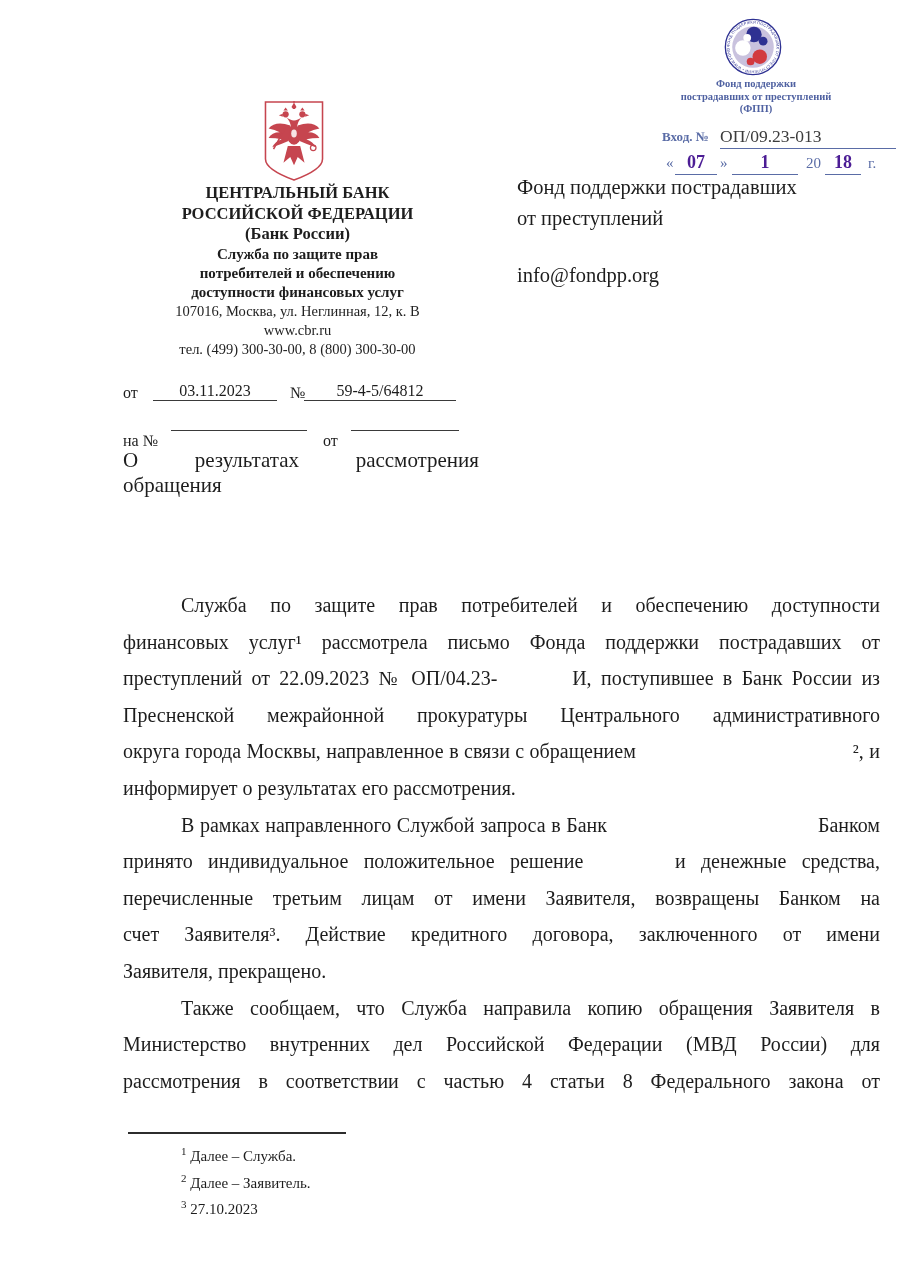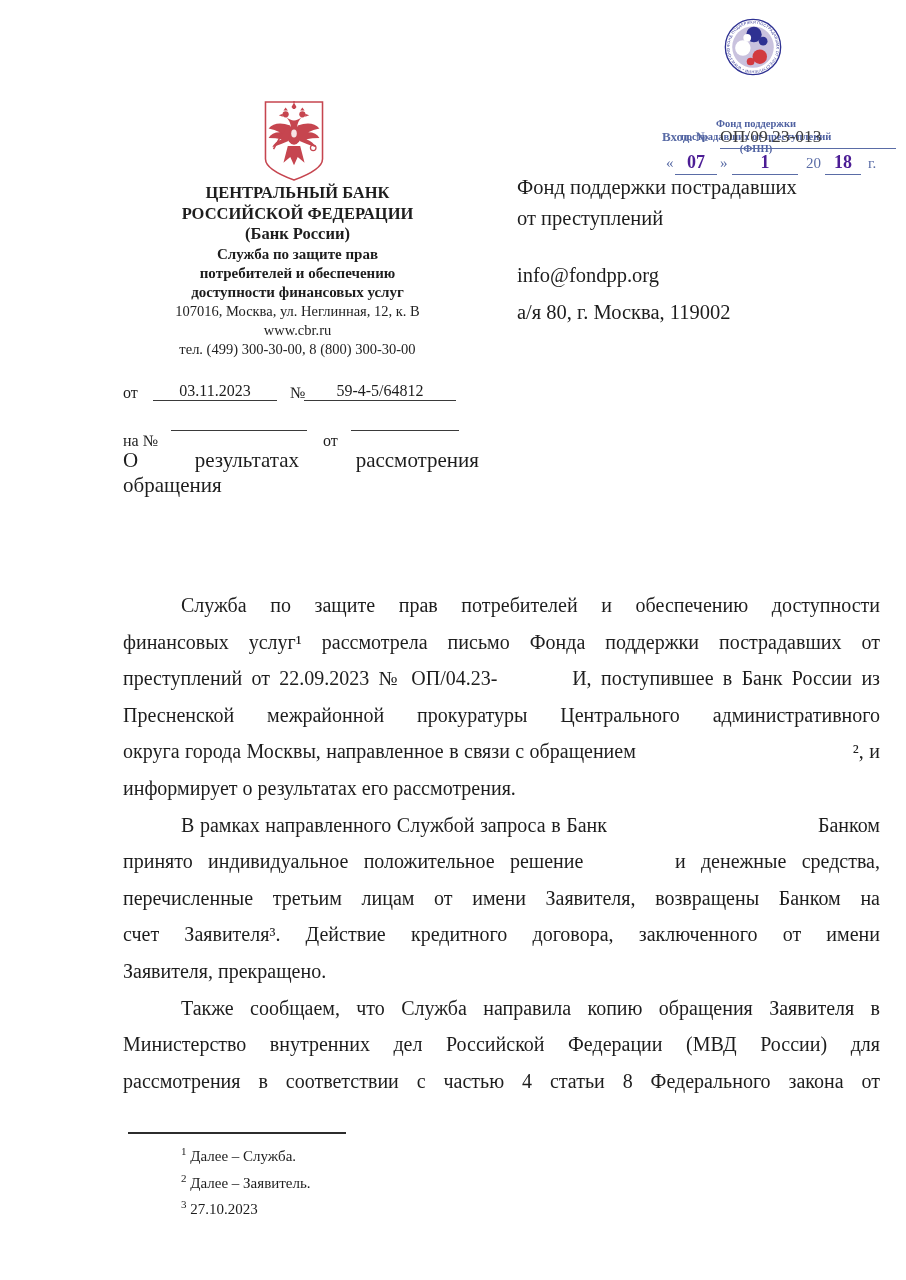--- a/index.html
+++ b/index.html
@@ -3,21 +3,21 @@
 <meta charset="utf-8">
 <style>
   html,body{margin:0;padding:0;background:#ffffff;}
   #page{
     position:relative;width:906px;height:1280px;background:#ffffff;overflow:hidden;
     font-family:"Liberation Serif","DejaVu Serif",serif;color:#1d1d1d;margin:0 auto;
   }
   .abs{position:absolute;}
   
   .stamp-caption{left:650px;top:78px;width:212px;text-align:center;
-    font-size:10.5px;line-height:12.5px;font-weight:bold;color:#4f61a1;margin-top:40px;}
+    font-size:10.5px;line-height:12.5px;font-weight:bold;color:#4f61a1;}
   .entry-row{left:662px;top:126px;width:232px;height:24px;}
   .entry-label{position:absolute;left:0;top:3px;font-size:13px;font-weight:bold;color:#5a6ca6;}
   .entry-uline{position:absolute;left:58px;top:0;width:176px;
     font-size:17.5px;color:#3c3c3c;border-bottom:1.5px solid #5a6ca6;padding-bottom:1px;}
   .date-row{left:662px;top:152px;width:240px;height:24px;font-size:15px;color:#5a6ca6;}
   .date-row .q{position:absolute;top:3px;font-size:15px;}
   .date-u{position:absolute;top:0;text-align:center;font-size:18px;color:#4c1d95;
     border-bottom:1.5px solid #5a6ca6;padding-bottom:1px;font-weight:bold;}
   .yr-prefix{position:absolute;top:3px;color:#5a6ca6;font-size:15px;}
   
@@ -150,21 +150,20 @@
     <span class="ref-uline" style="left:228px;width:108px;"></span>
   </div>
 
   <div class="abs subject">О результатах рассмотрения обращения</div>
 
   <div class="abs recipient-name">
     <div>Фонд поддержки пострадавших</div>
     <div>от преступлений</div>
   </div>
   <div class="abs recipient-email">info@fondpp.org</div>
-  <div class="abs recipient-addr">а/я 80, г. Москва, 119002</div>
 
   <div class="abs" id="body">
     <div>
       <div class="ln first">Служба по защите прав потребителей и обеспечению доступности</div>
       <div class="ln">финансовых услуг¹ рассмотрела письмо Фонда поддержки пострадавших от</div>
       <div class="ln">преступлений от 22.09.2023 № ОП/04.23-&nbsp;&nbsp;&nbsp;&nbsp;&nbsp;&nbsp;&nbsp;&nbsp;И, поступившее в Банк России из</div>
       <div class="ln">Пресненской межрайонной прокуратуры Центрального административного</div>
       <div class="ln">округа города Москвы, направленное в связи с обращением&nbsp;&nbsp;&nbsp;&nbsp;&nbsp;&nbsp;&nbsp;&nbsp;&nbsp;&nbsp;&nbsp;&nbsp;&nbsp;&nbsp;&nbsp;&nbsp;&nbsp;&nbsp;&nbsp;&nbsp;&nbsp;&nbsp;&nbsp;&nbsp;&nbsp;&nbsp;&nbsp;&nbsp;&nbsp;&nbsp;&nbsp;&nbsp;&nbsp;&nbsp;&nbsp;&nbsp;&nbsp;&nbsp;&nbsp;&nbsp;², и</div>
       <div class="ln last">информирует о результатах его рассмотрения.</div>
     </div>

